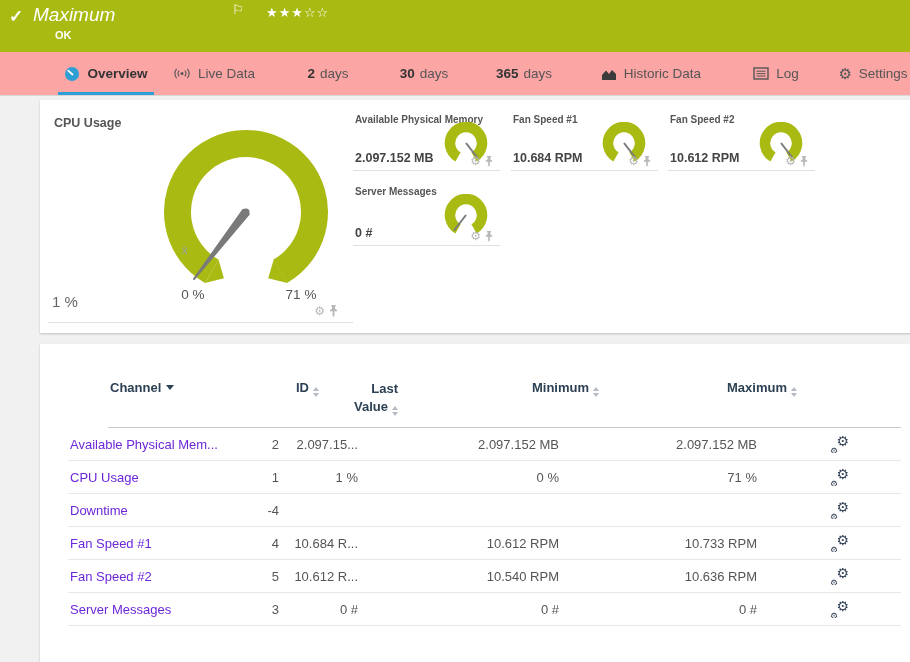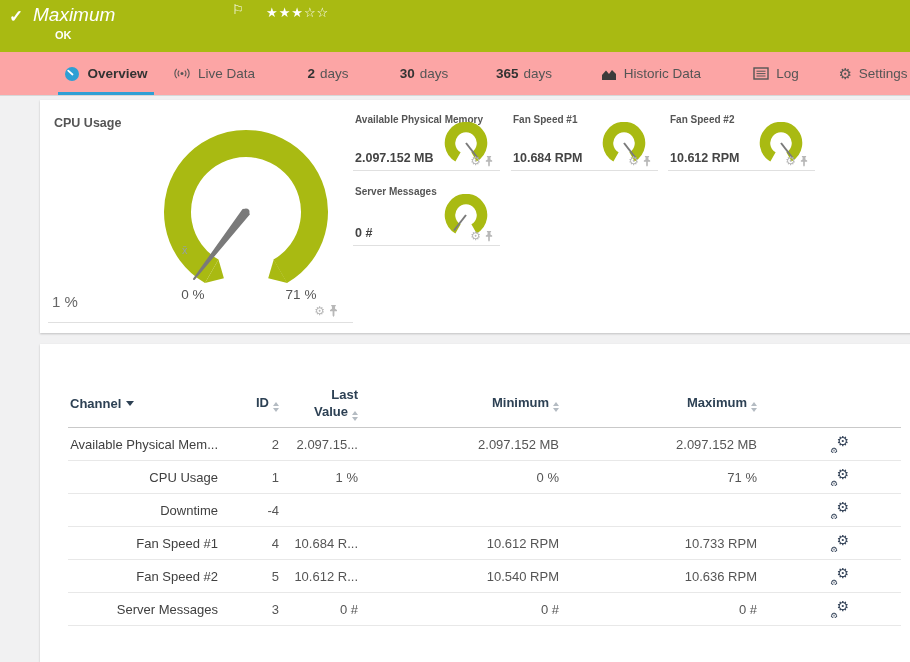--- a/index.html
+++ b/index.html
@@ -48,32 +48,32 @@
   .cpu-cell .cell-icons { right:14px; top:204px; }
   .mini-gear { font-size:12px; line-height:1; color:#b8b8b8; }
   
   .sg-cell { position:absolute; width:147px; border-bottom:1px solid #e0e0e0; }
   .sg-cell .g-title { position:absolute; left:2px; top:14px; font-size:10px; white-space:nowrap;text-align:right; }
   .sg-cell svg.sgauge { position:absolute; right:8px; top:22px; }
   .sg-value { position:absolute; left:2px; bottom:5px; font-size:12.5px; font-weight:bold; color:#444; }
   .sg-cell .cell-icons { right:6px; bottom:3px; }
   
   .table-wrap { position:absolute; left:28px; top:36px; width:833px; }
-  .t-head { display:flex; align-items:center; height:48px;
-            border-bottom:1px solid #c9c9c9; color:#2d4154; font-size:13px; font-weight:bold; }
+  .t-head { display:flex; height:48px;
+            border-bottom:1px solid #c9c9c9; color:#2d4154; font-size:13px; font-weight:bold;margin-left:40px; }
   .t-row  { display:flex; align-items:center; height:33px;
             border-bottom:1px solid #e8e8e8; font-size:13px; color:#555; }
   .c  { flex:none; padding:0 2px; white-space:nowrap; overflow:hidden; }
   .ch { width:152px; text-align:left; }
   .idc{ width:61px;  text-align:right; }
   .lv { width:79px;  text-align:right; }
   .mn { width:201px; text-align:right; }
   .mx { width:198px; text-align:right; }
   .ic { width:142px; display:flex; justify-content:flex-end; padding-right:52px; }
-  .t-row .ch { color:#404040;text-align:right; }
+  .t-row .ch { color:#6d28d9; }
   .sort { display:inline-flex; flex-direction:column; gap:2px; margin-left:4px;
           vertical-align:1px; }
   .sort i { display:block; width:0; height:0; border-left:3.5px solid transparent;
             border-right:3.5px solid transparent; }
   .sort .up { border-bottom:4px solid #b4bbc2; }
   .sort .dn { border-top:4px solid #b4bbc2; }
   .sort-active { display:inline-block; width:0; height:0; margin-left:5px;
           border-left:4.5px solid transparent; border-right:4.5px solid transparent;
           border-top:5px solid #2d4154; vertical-align:2px; }
   .two-line { line-height:1.35; }

